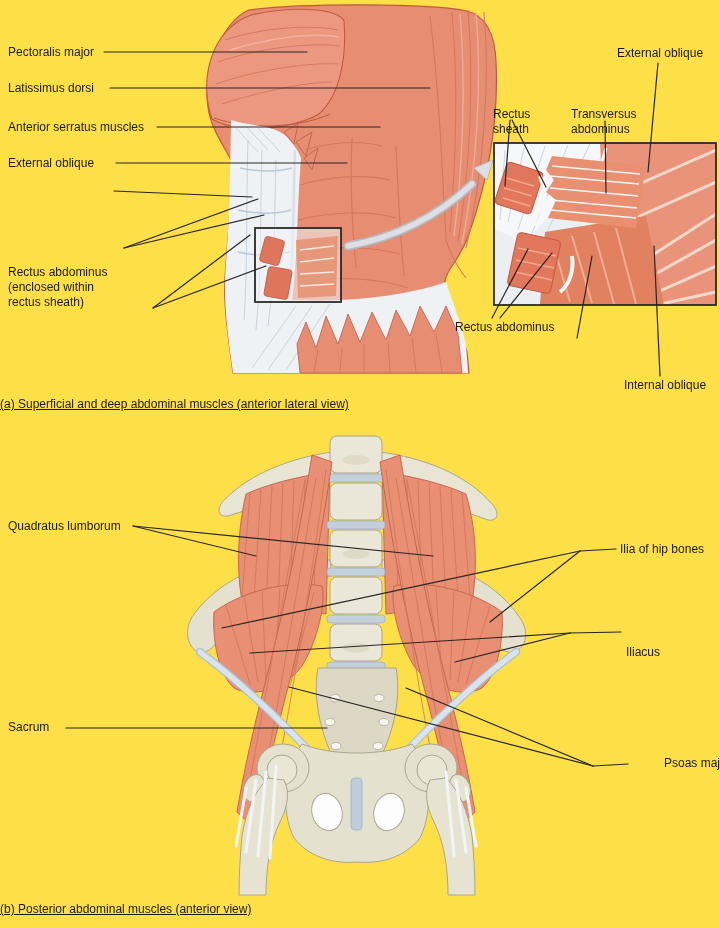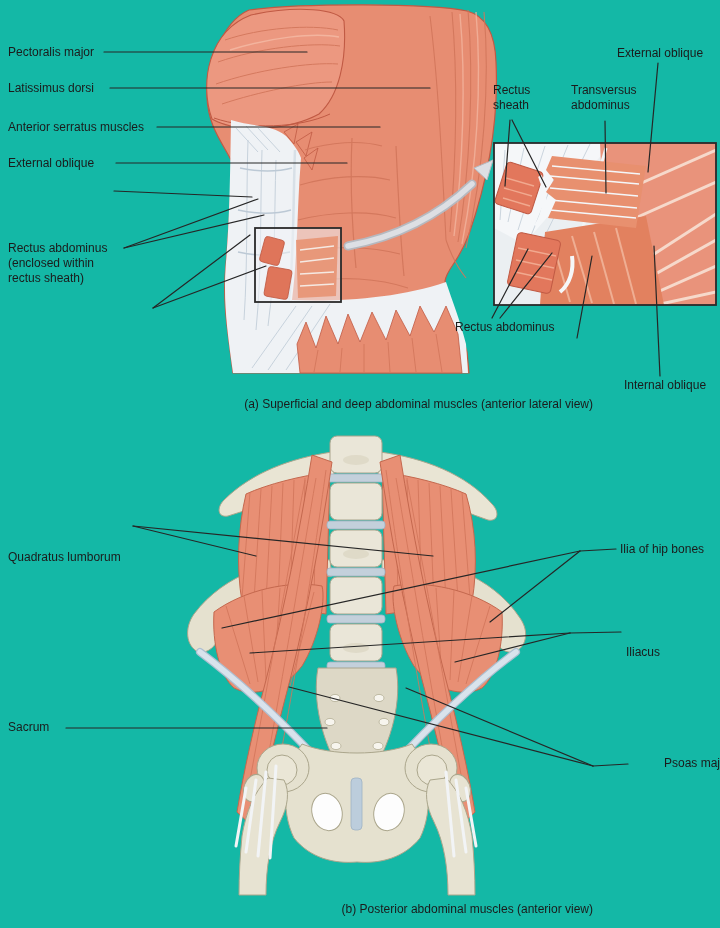--- a/index.html
+++ b/index.html
@@ -1,22 +1,22 @@
 <!DOCTYPE html>
 <html><head>
 <meta charset="utf-8">
 <style>
   html,body{margin:0;padding:0;background:#fff;}
-  .canvas{position:relative;width:720px;height:928px;background:#14b8a6;overflow:hidden;
+  .canvas{position:relative;width:720px;height:928px;background:#fde047;overflow:hidden;
           font-family:"Liberation Sans",sans-serif;}
   .art{position:absolute;left:0;top:0;}
   .lbl{position:absolute;font:12px/15px "Liberation Sans",sans-serif;color:#1b1b1b;white-space:nowrap;}
-  .wrap{white-space:normal;}
-  .caption{position:absolute;left:0;width:593px;text-align:right;
-           font:12px/15px "Liberation Sans",sans-serif;color:#1b1b1b;}
+  .wrap{white-space:normal;margin-top:24px;}
+  .caption{position:absolute;left:0;width:593px;text-align:left;
+           font:12px/15px "Liberation Sans",sans-serif;color:#1b1b1b;text-decoration:underline;}
 </style>
 </head>
 <body>
 
 <div class="canvas">
 
 <svg class="art" width="720" height="928" viewBox="0 0 720 928">
   <defs>
     <clipPath id="insetClip">
           <rect x="494" y="143" width="222" height="162"></rect>
@@ -345,21 +345,21 @@
 <div class="lbl wrap" style="left:8px;top:241px;width:106px">Rectus abdominus (enclosed within rectus sheath)</div>
 
 <div class="lbl" style="left:617px;top:46px">External oblique</div>
 <div class="lbl wrap" style="left:493px;top:83px;width:52px">Rectus sheath</div>
 <div class="lbl wrap" style="left:571px;top:83px;width:86px">Transversus abdominus</div>
 <div class="lbl" style="left:455px;top:320px">Rectus abdominus</div>
 <div class="lbl" style="left:624px;top:378px">Internal oblique</div>
 
 <div class="caption" style="top:397px">(a) Superficial and deep abdominal muscles (anterior lateral view)</div>
 
-<div class="lbl" style="left:8px;top:550px">Quadratus lumborum</div>
+<div class="lbl" style="left:8px;top:519px">Quadratus lumborum</div>
 <div class="lbl" style="left:8px;top:720px">Sacrum</div>
 <div class="lbl" style="left:620px;top:542px">Ilia of hip bones</div>
 <div class="lbl" style="left:626px;top:645px">Iliacus</div>
 <div class="lbl" style="left:664px;top:756px">Psoas major</div>
 
 <div class="caption" style="top:902px">(b) Posterior abdominal muscles (anterior view)</div>
 
 </div>
 
 </body></html>

